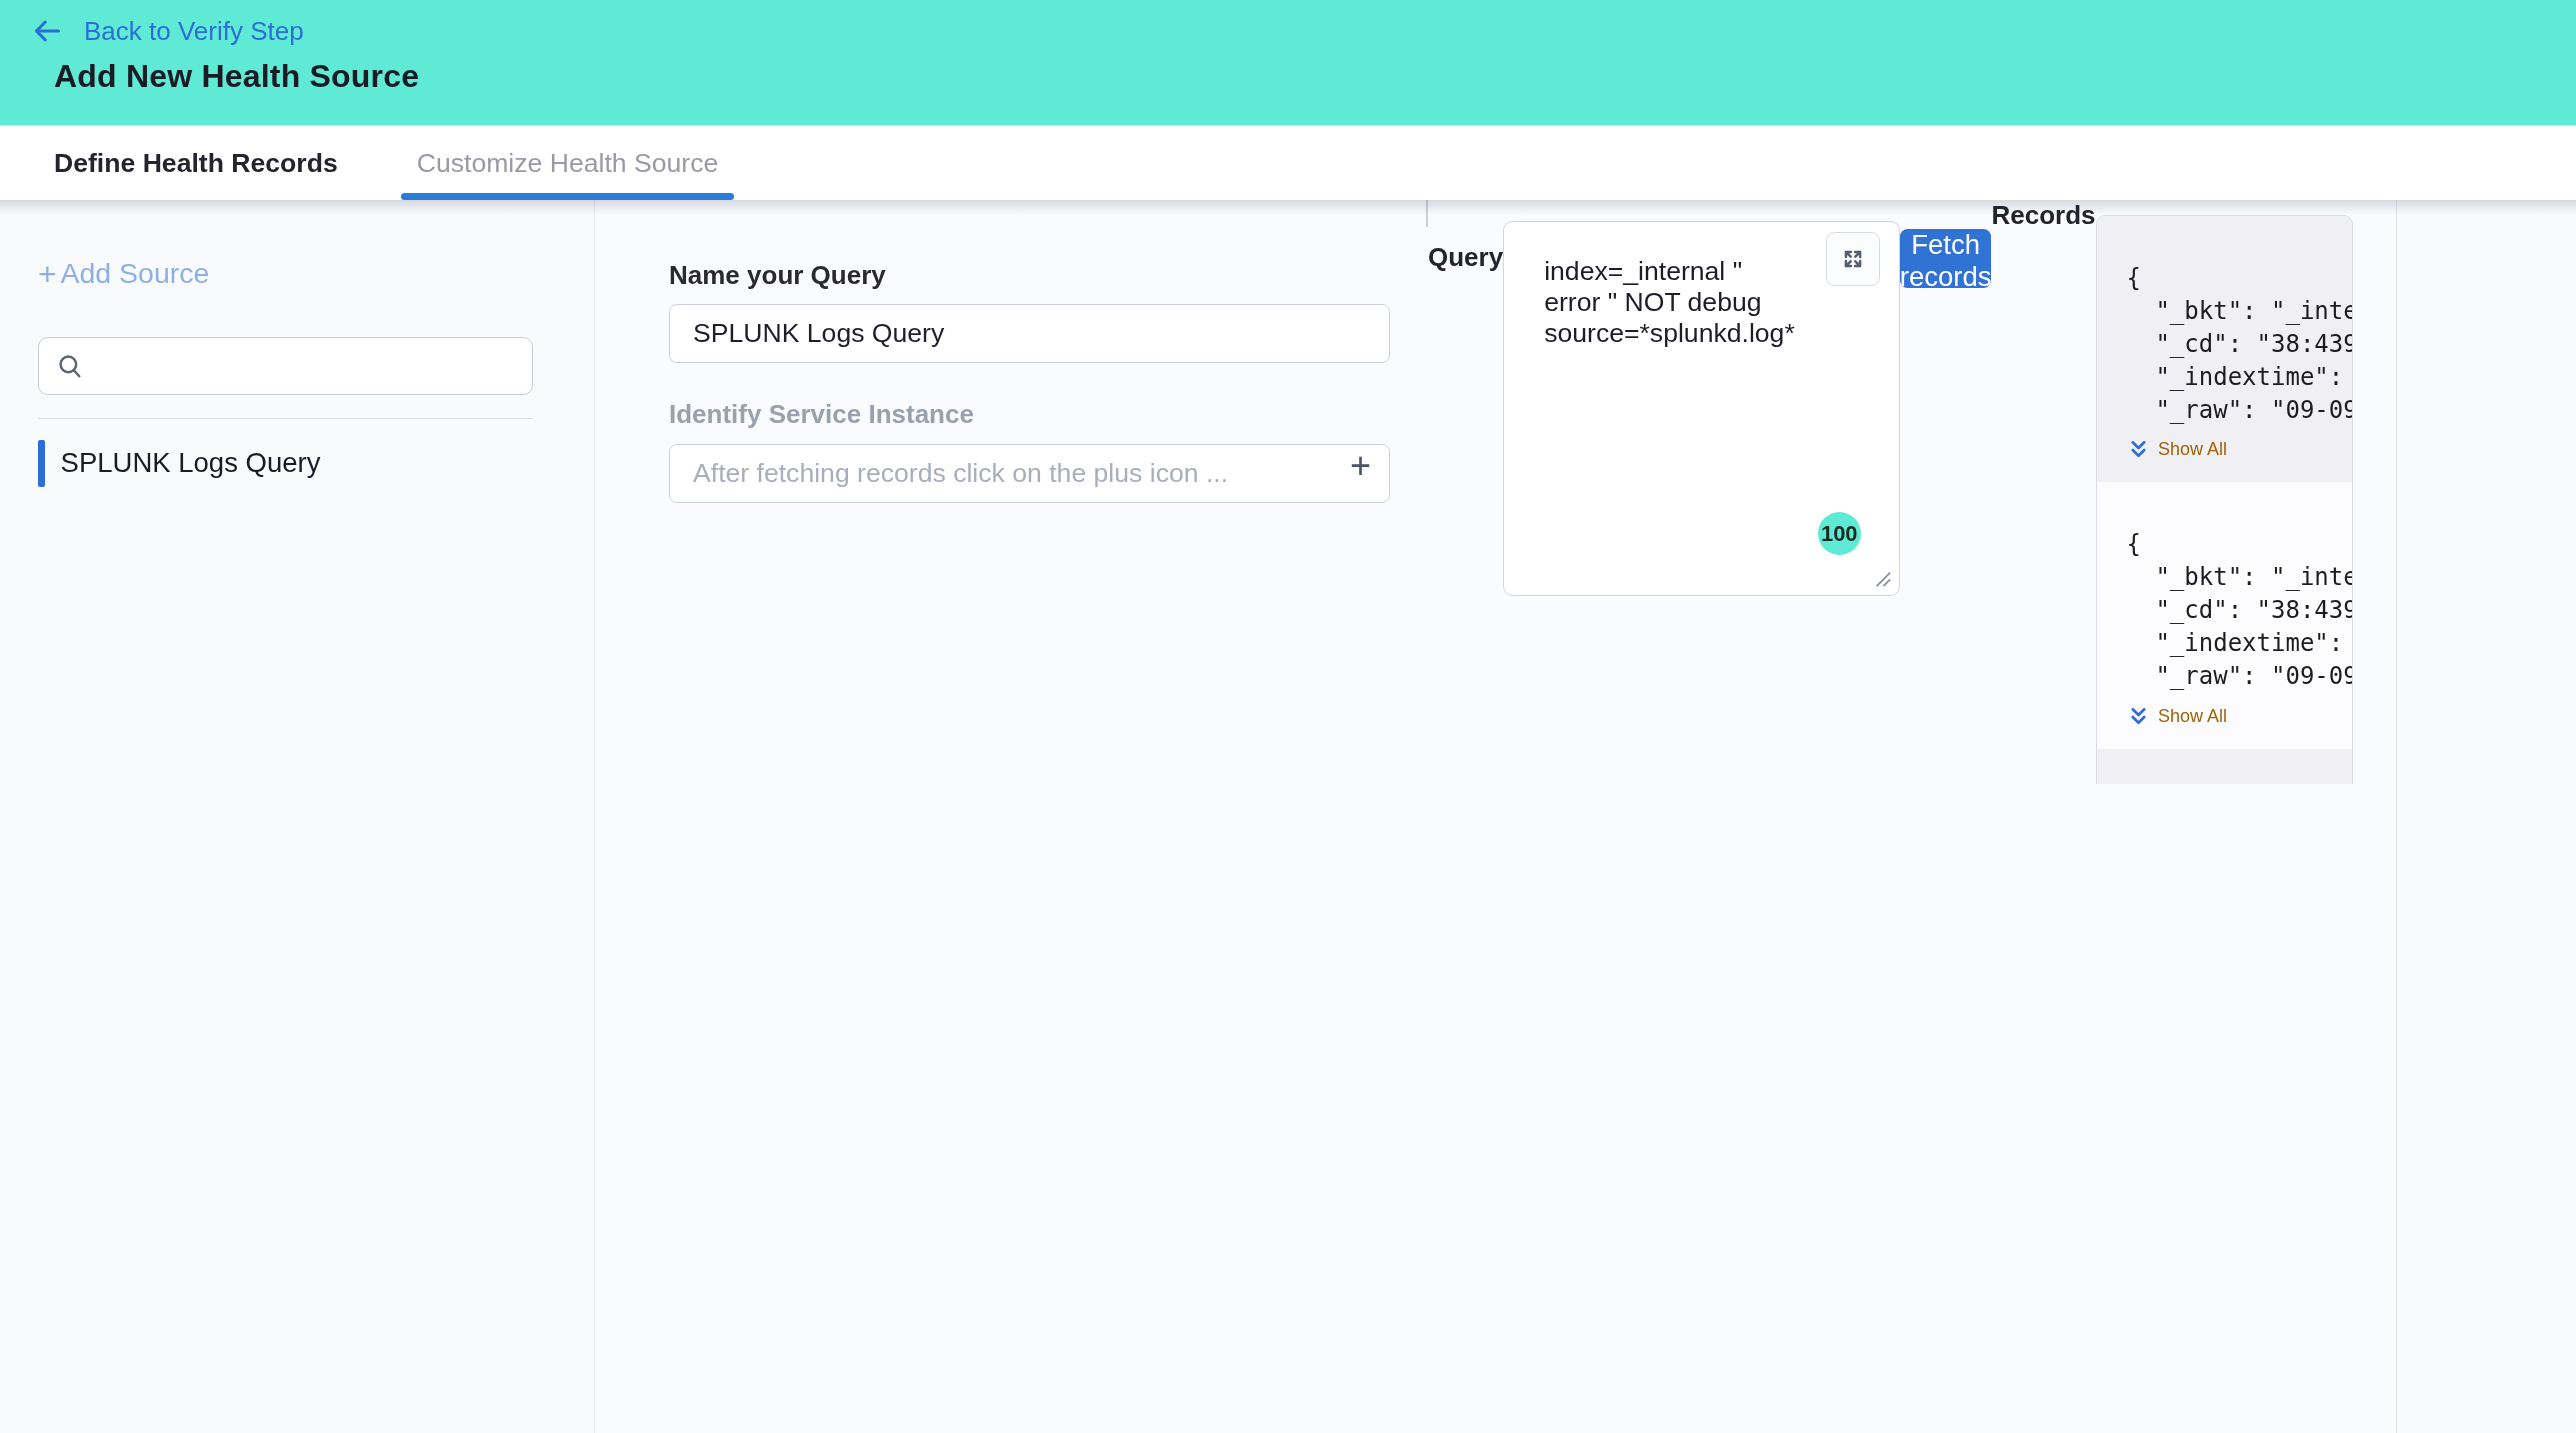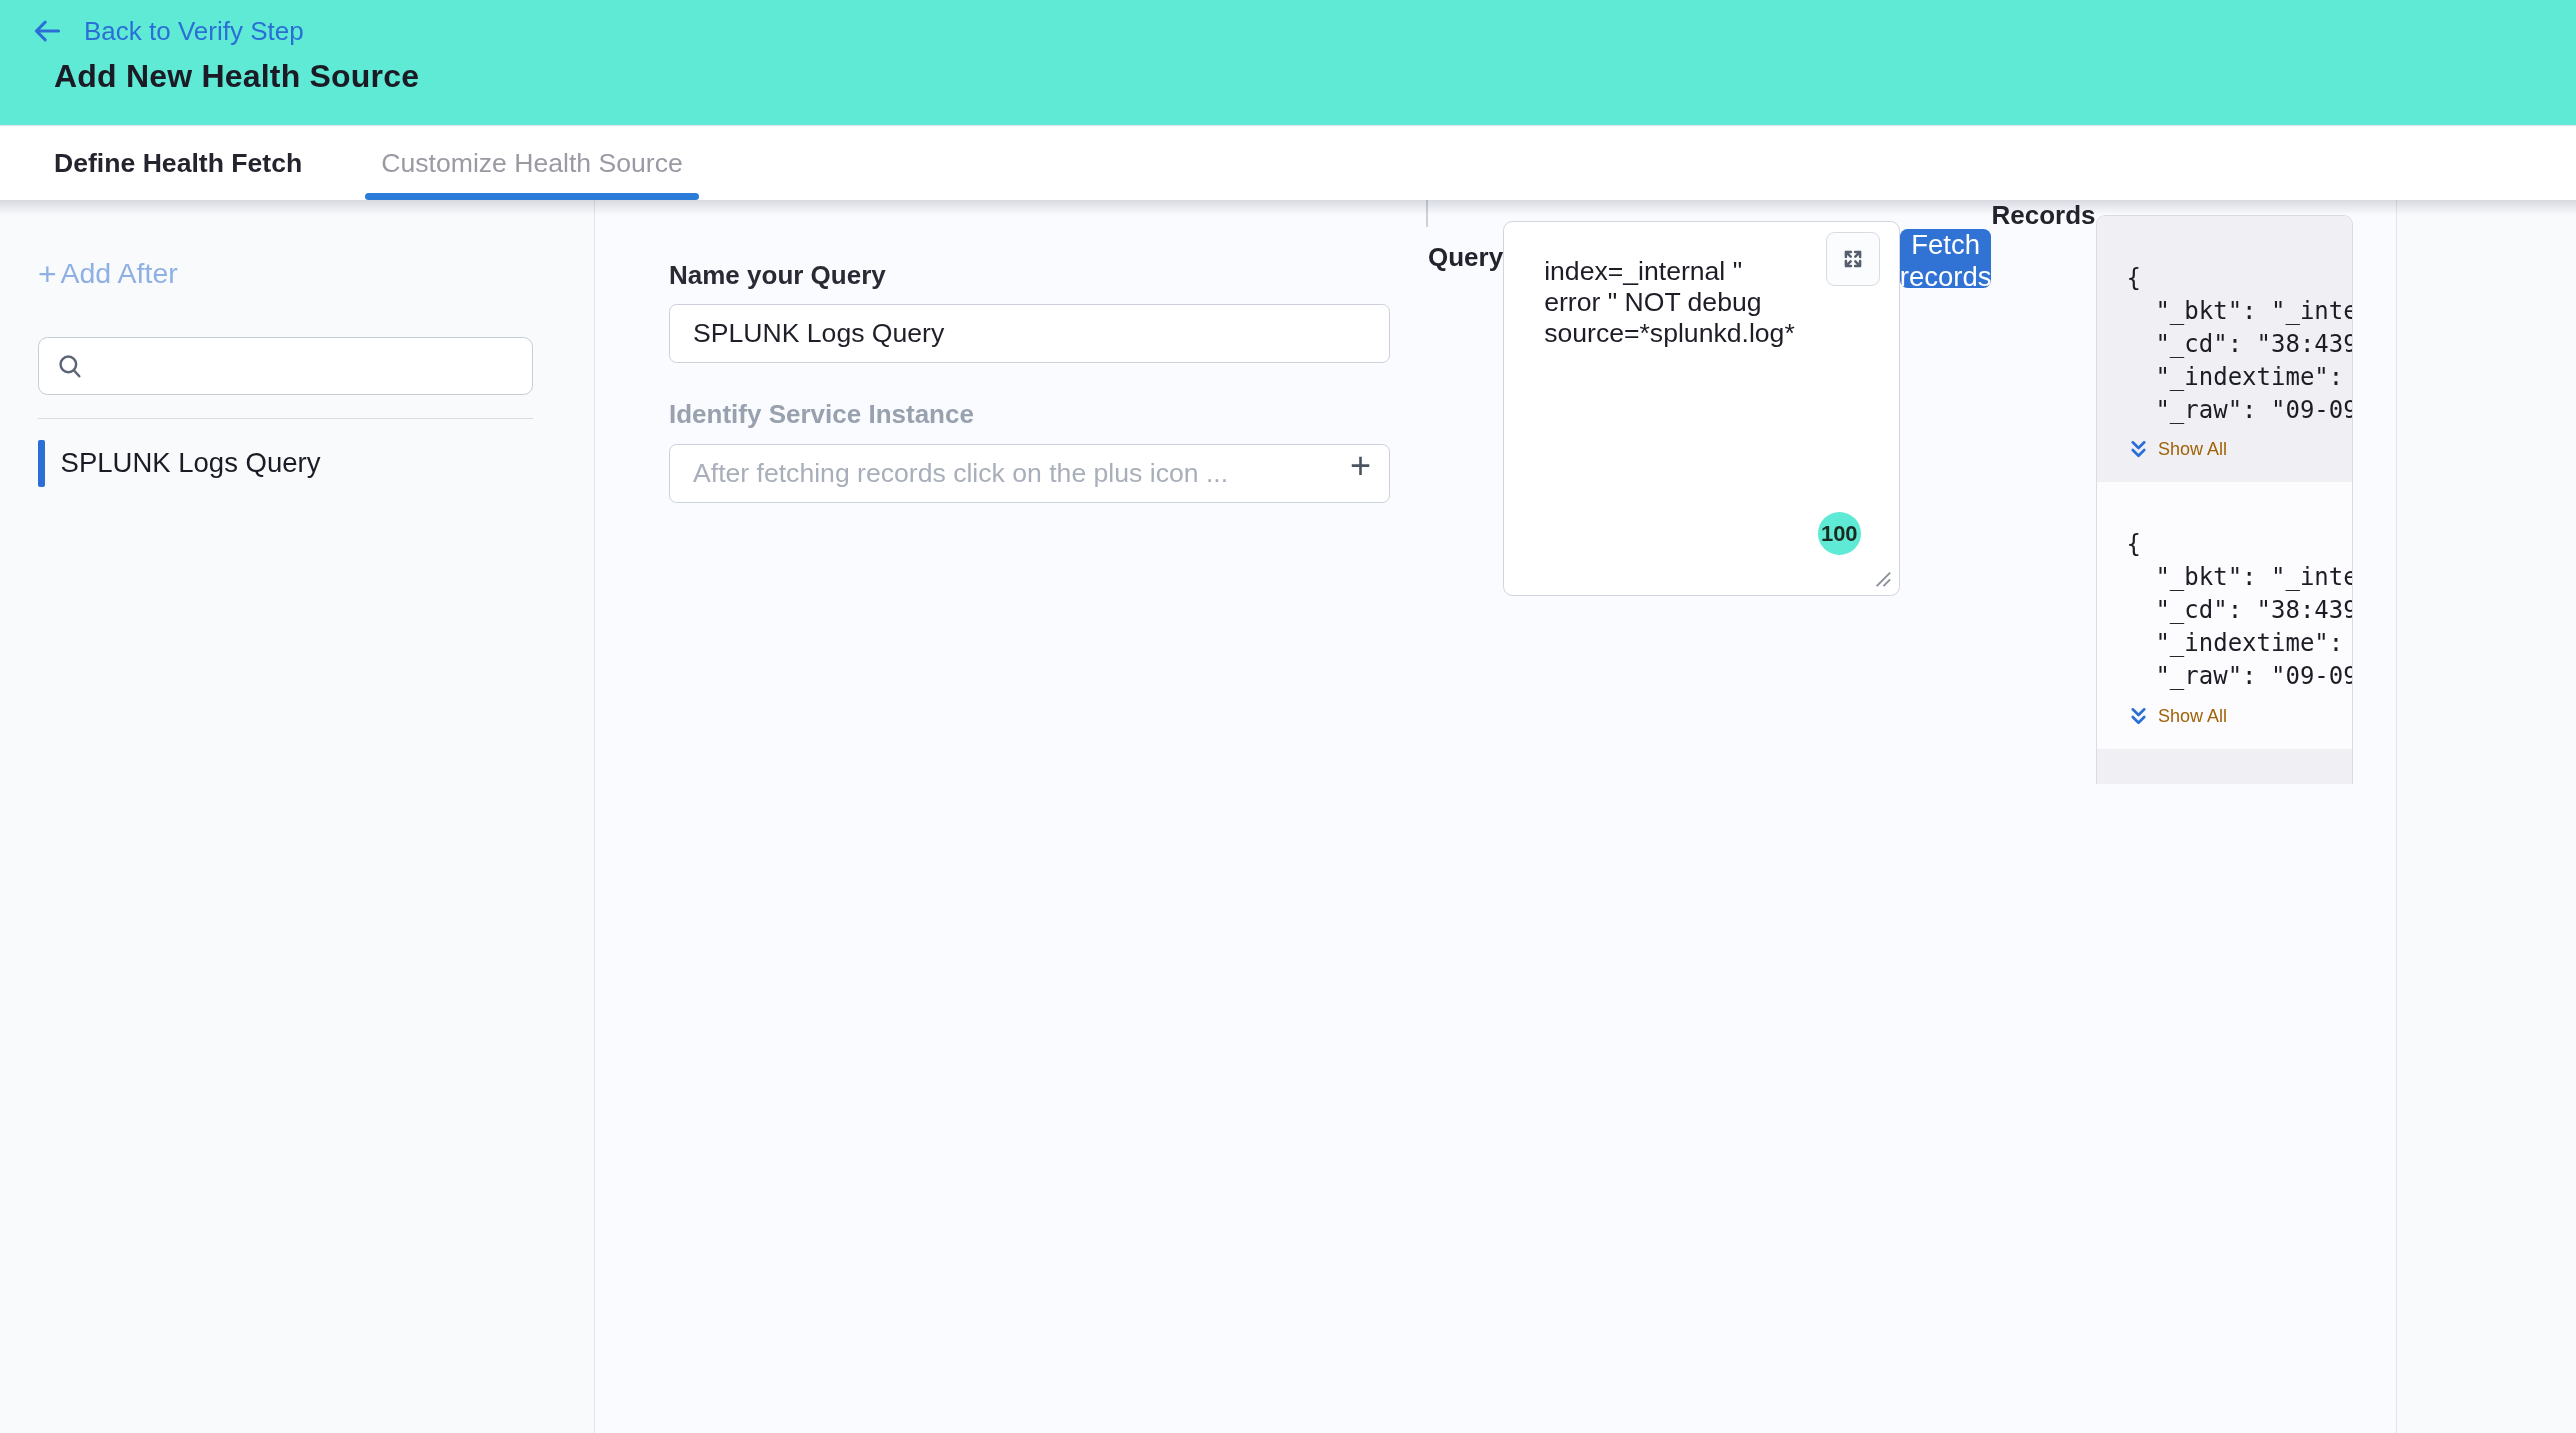--- a/index.html
+++ b/index.html
@@ -95,30 +95,30 @@
         <svg viewBox="0 0 36 36" width="32" height="32">
           <path d="M31 18 H7 M16 8 L6 18 L16 28" fill="none" stroke="#2b6fd6" stroke-width="3.4" stroke-linecap="round" stroke-linejoin="round"></path>
         </svg>
       </span>
       <span class="back-link">Back to Verify Step</span>
     </div>
     <div class="page-title">Add New Health Source</div>
   </div>
 
   <div class="tabbar">
-    <div class="tab dark">Define Health Fetch</div>
+    <div class="tab dark">Define Health Records</div>
     <div class="tab selected">Customize Health Source</div>
   </div>
 
   <div class="content">
 
     <div class="sidebar">
       <div class="add-query">
         <span class="plus-glyph">+</span>
-        <span>Add After</span>
+        <span>Add Source</span>
       </div>
       <div class="search-box">
         <svg width="28.5" height="28.5" viewBox="0 0 30 30">
           <circle cx="13" cy="13" r="8.2" fill="none" stroke="#5b6575" stroke-width="2.6"></circle>
           <line x1="19" y1="19.5" x2="24.5" y2="25.5" stroke="#5b6575" stroke-width="2.6" stroke-linecap="round"></line>
         </svg>
         <input type="text" placeholder="" style="">
       </div>
       <div class="sidebar-divider"></div>
       <div class="query-item">

